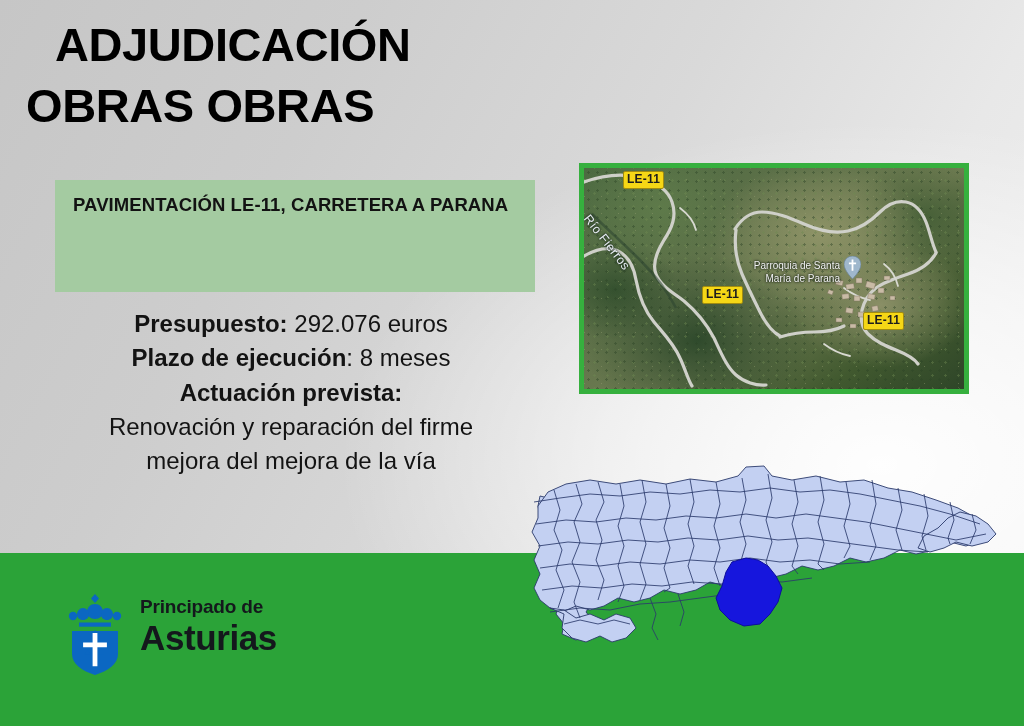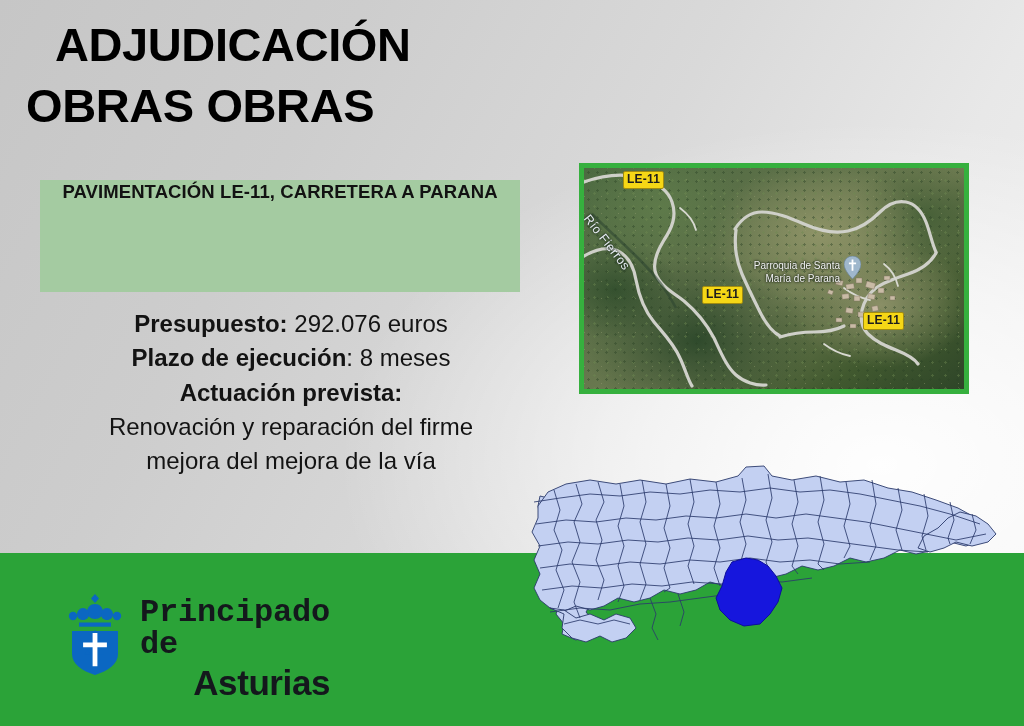--- a/index.html
+++ b/index.html
@@ -40,28 +40,28 @@
     font-weight: bold;
     line-height: 1.30;
     letter-spacing: -0.4px;
   }
   .headline .line1 { display: block; padding-left: 29px; }
   .headline .line2 { display: block; padding-left: 0px; }
 
   
   .project-banner {
     position: absolute;
-    left: 40px;
+    left: 55px;
     top: 180px;
     width: 480px;
     height: 112px;
     background: #a4cba1;
     box-sizing: border-box;
-    padding: 0 18px 0 18px;
-    text-align: center;
+    padding: 13px 18px 0 18px;
+    text-align: left;
   }
   .project-banner .title {
     display: block;
     color: #121212;
     font-size: 18.5px;
     font-weight: bold;
     line-height: 1.33;
     letter-spacing: 0.1px;
   }
   .project-banner .municipality {
@@ -190,25 +190,24 @@
   }
   .logo-mark { position: absolute; left: 0; top: 0; width: 58px; height: 84px; }
   .logo-text {
     position: absolute;
     left: 74px;
     top: 5px;
     color: #14181c;
   }
   .logo-text .l1 {
     display: block;
-    font-size: 32px;
+    font-size: 19px;
     font-weight: bold;
     letter-spacing: -0.2px;
     line-height: 1.0;
-    font-family: Liberation Mono, monospace;
   }
   .logo-text .l2 {
     display: block;
     margin-top: 4px;
     font-size: 35px;
     font-weight: bold;
     letter-spacing: -0.4px;
     line-height: 1.0;
     text-align: right;
   }

